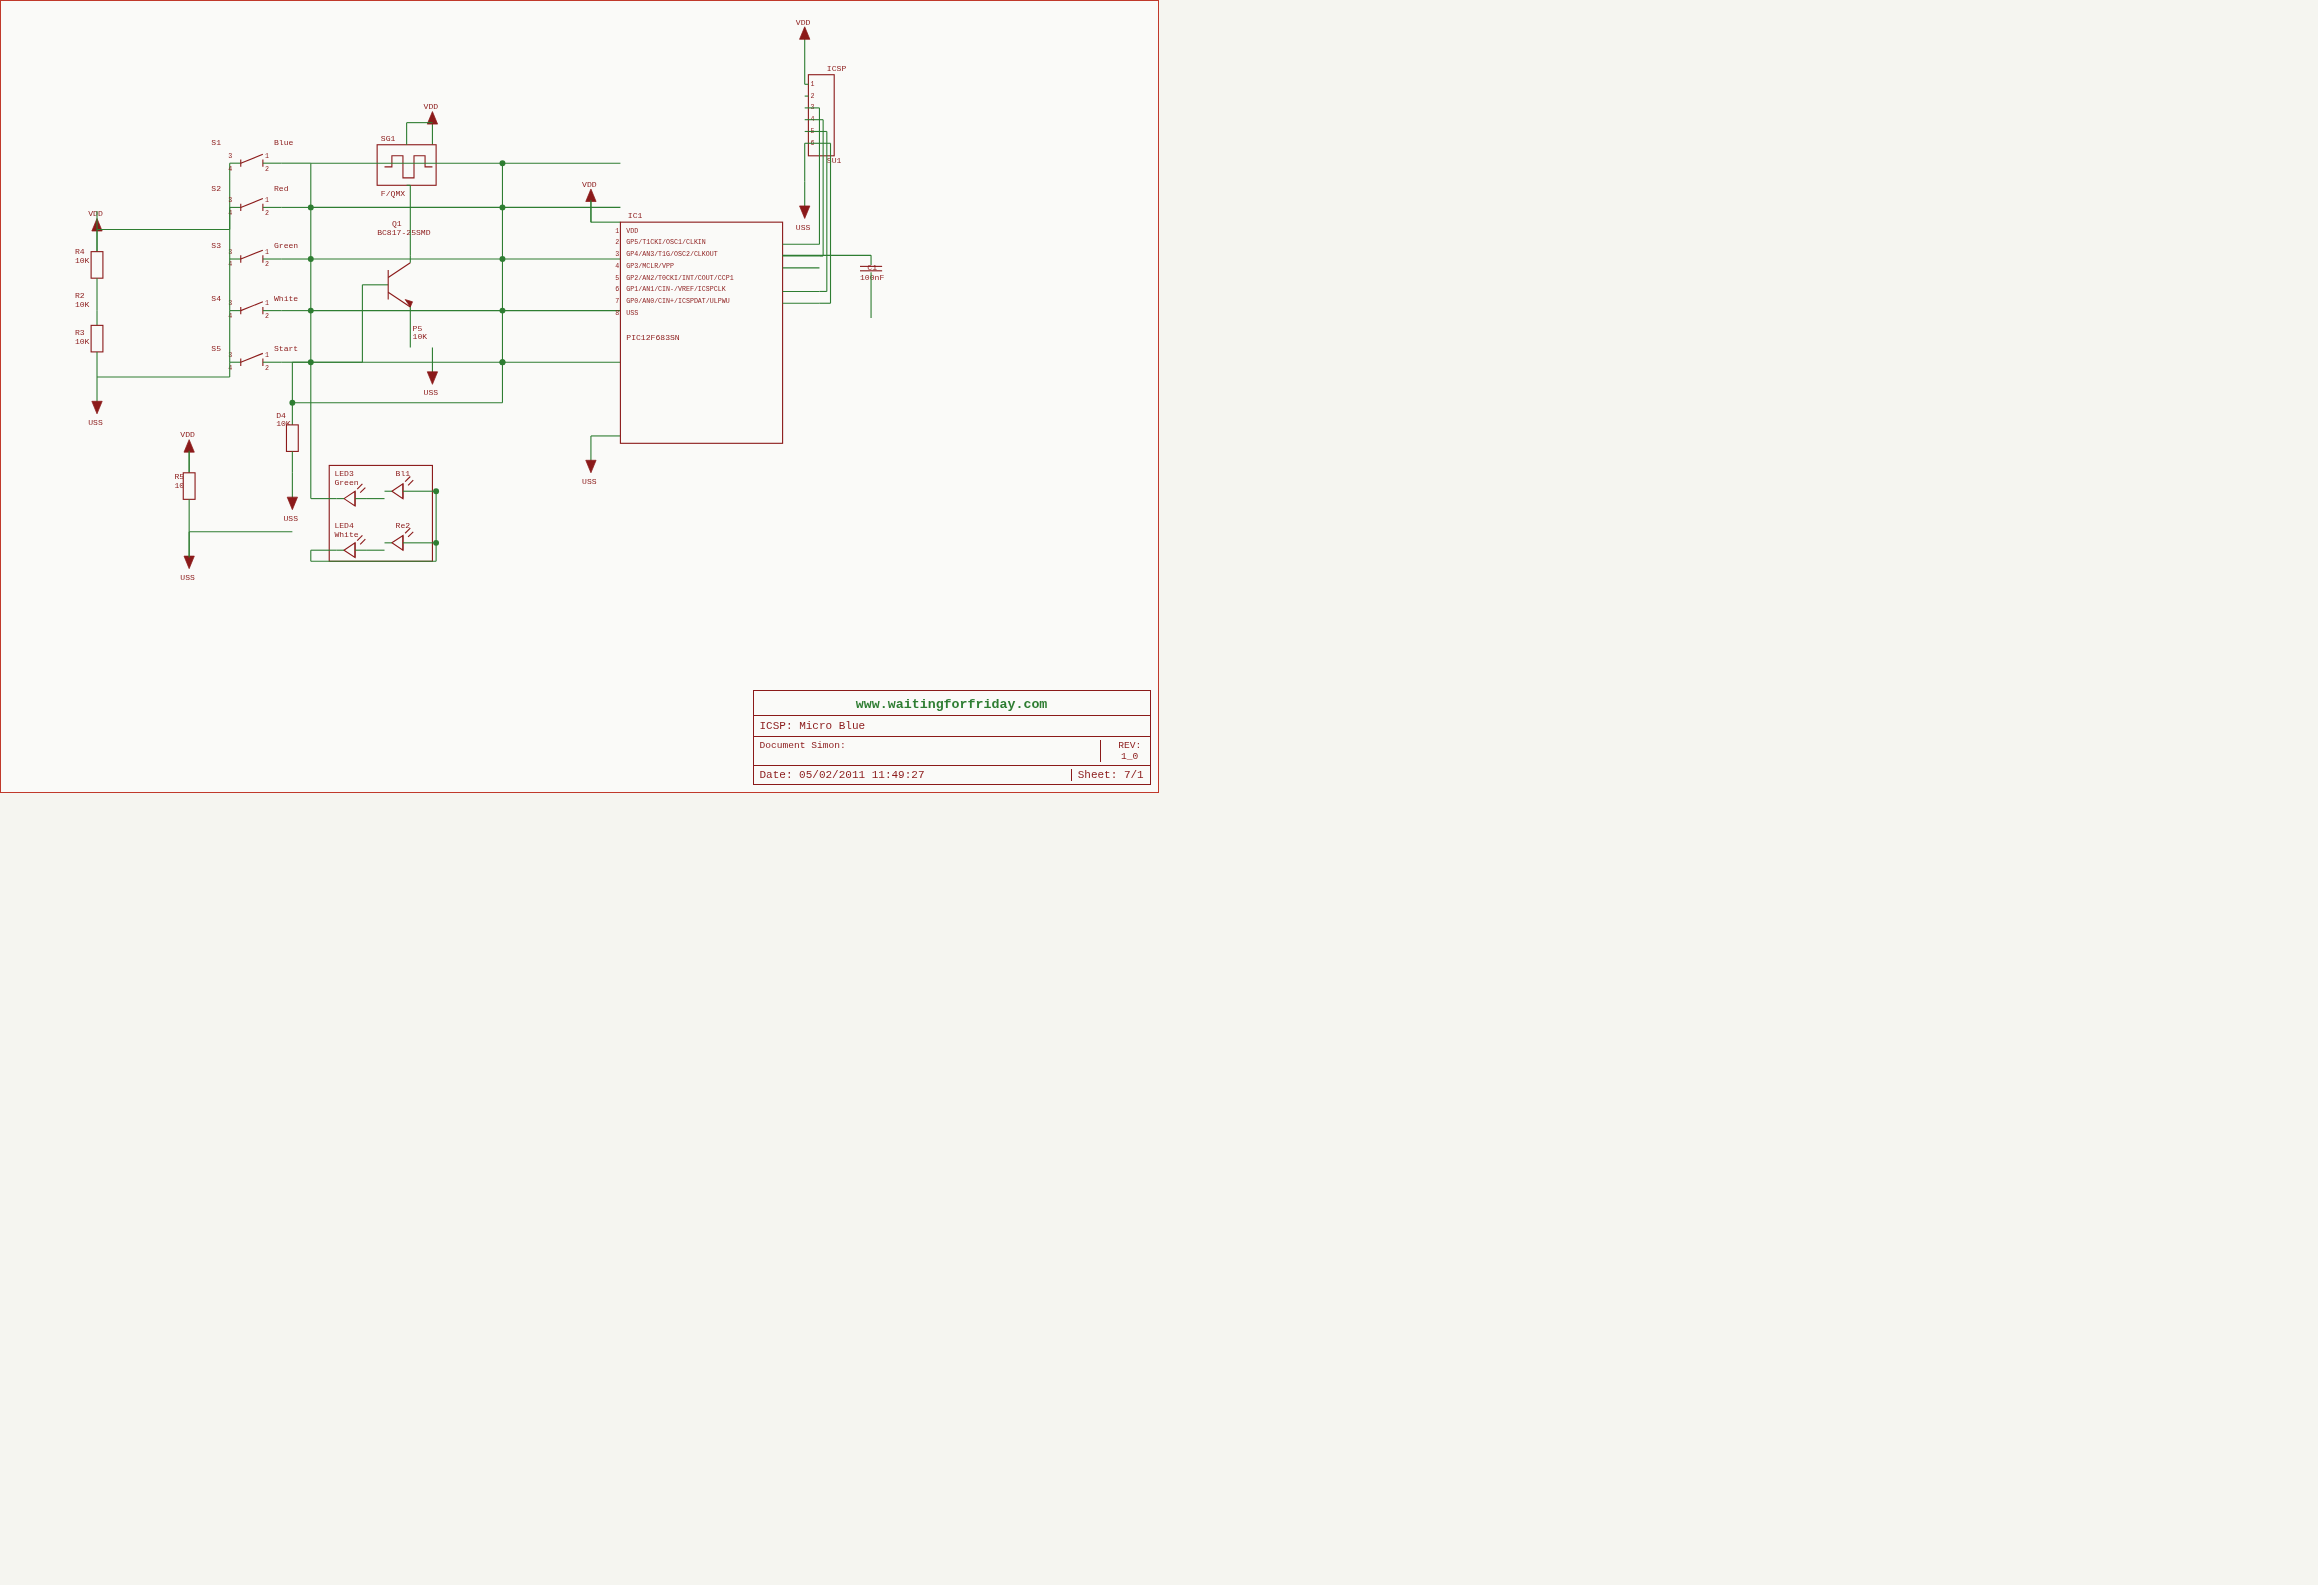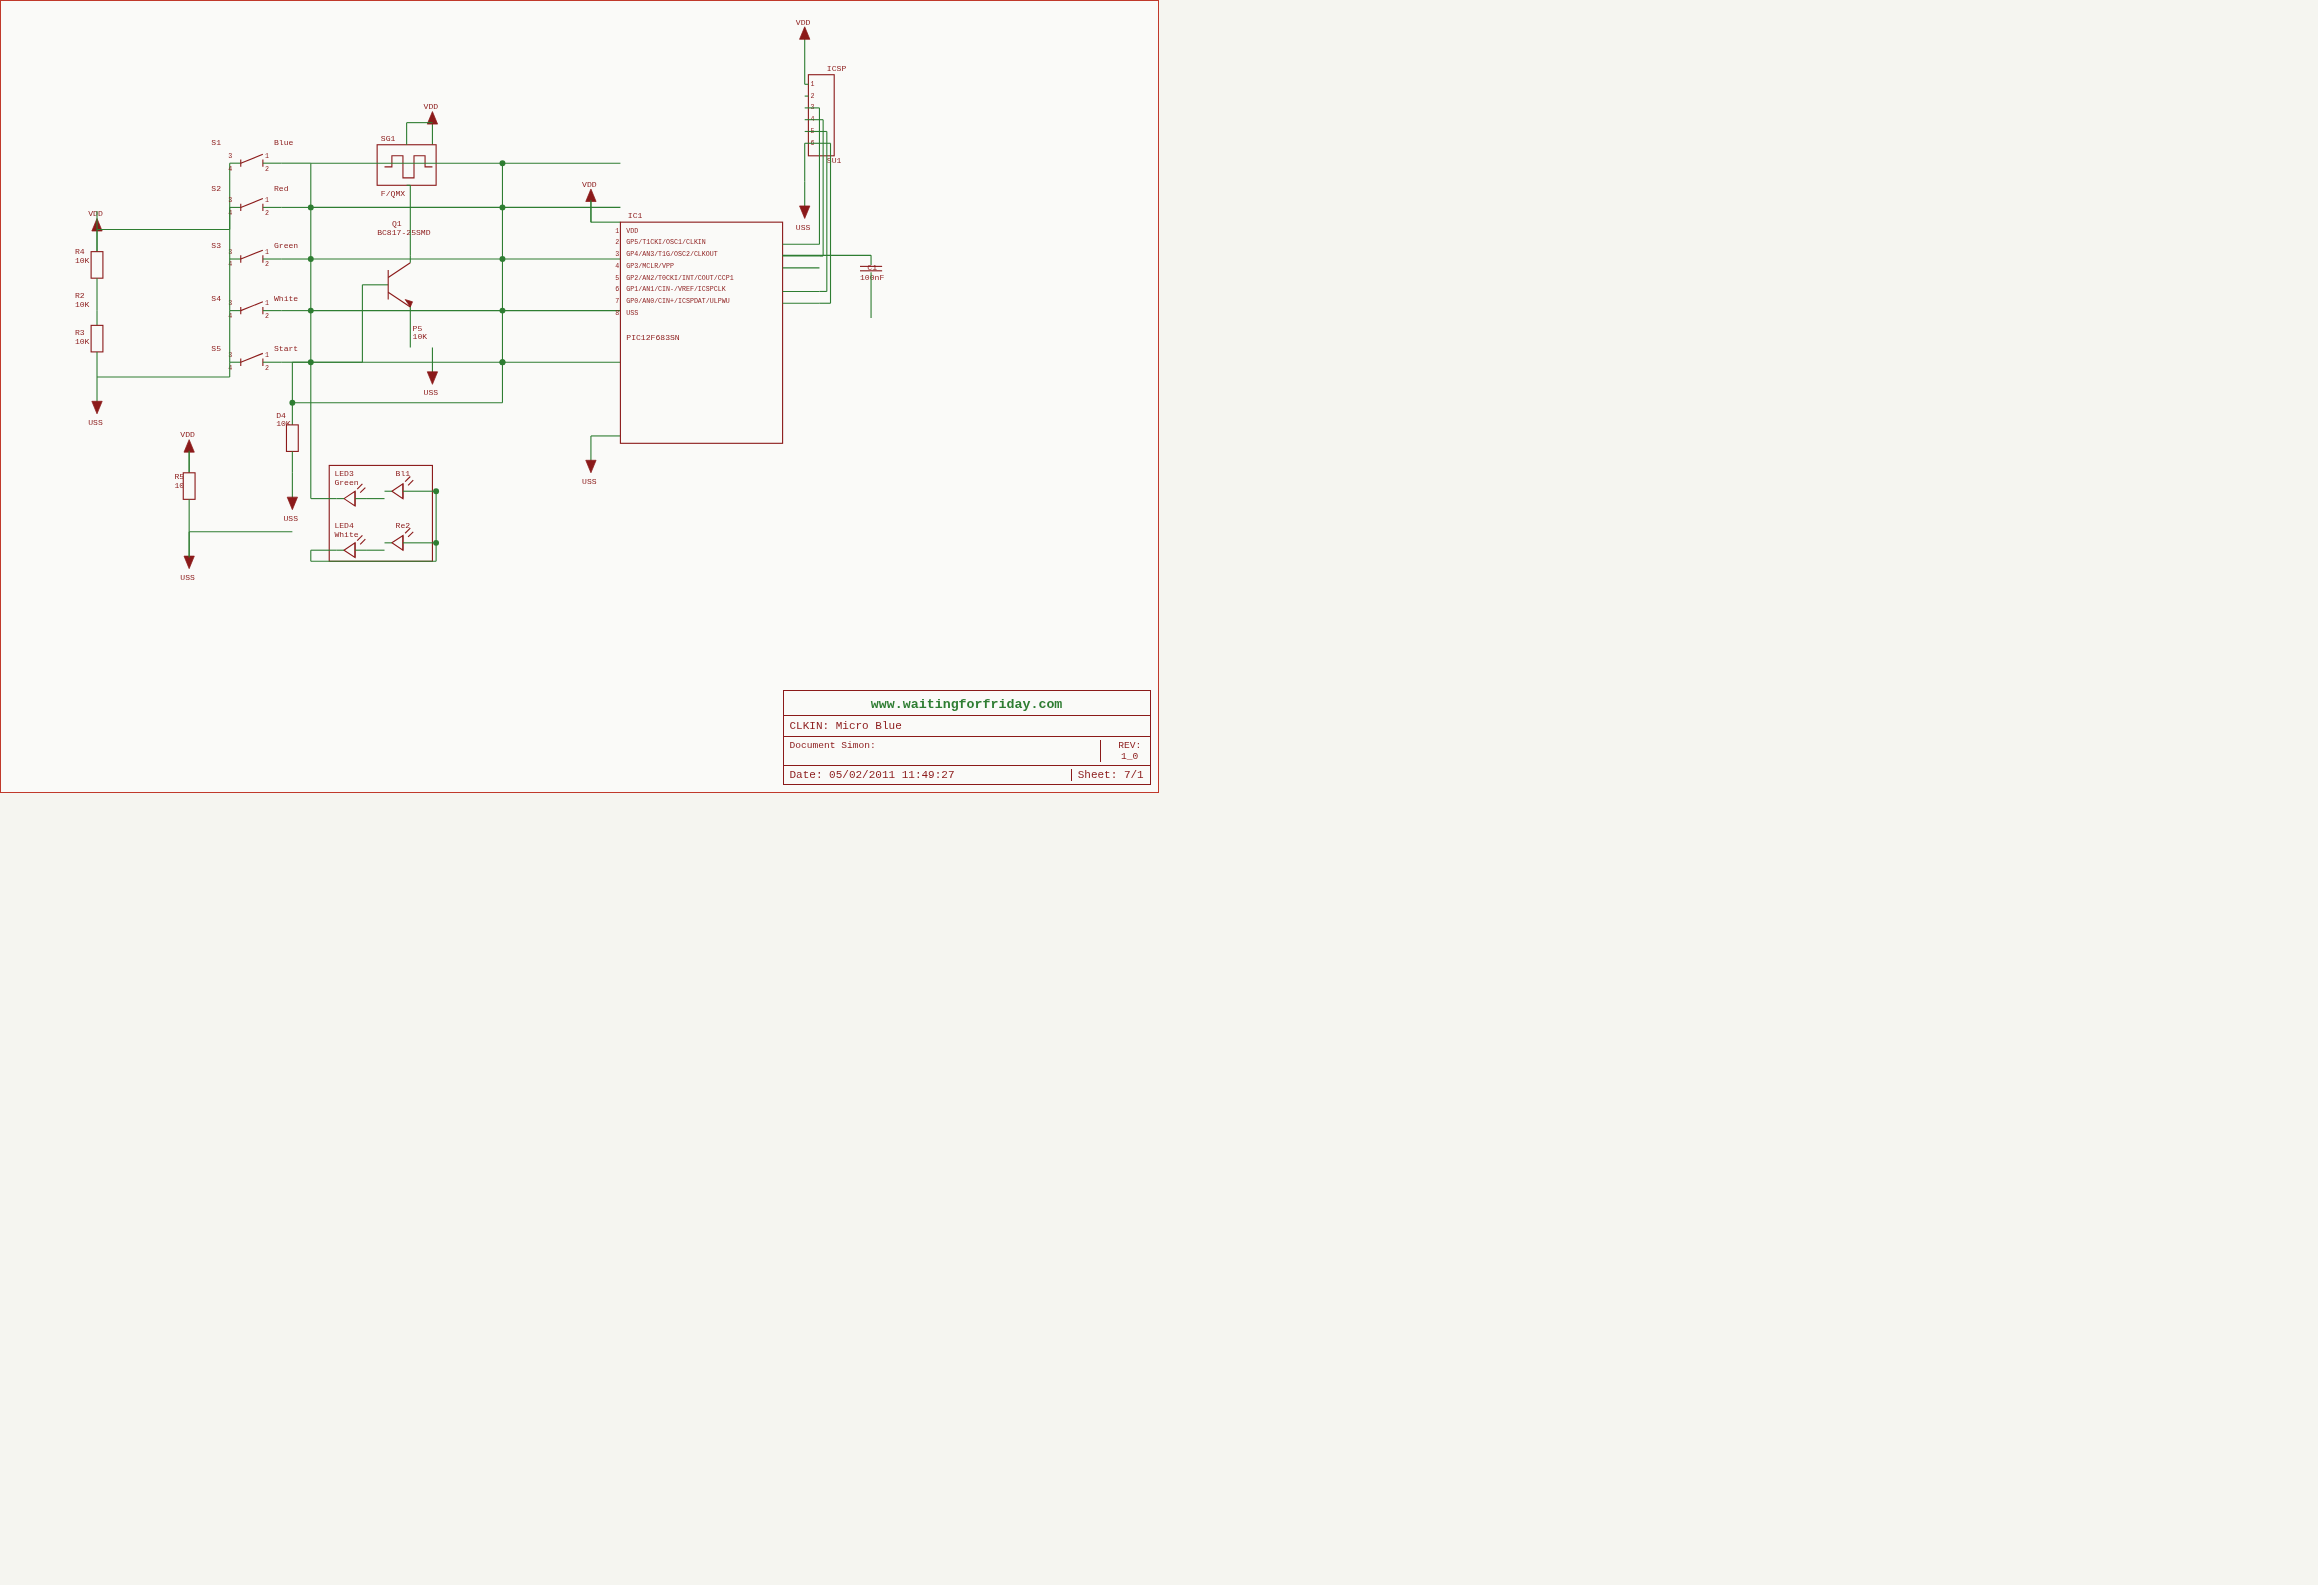--- a/index.html
+++ b/index.html
@@ -19,21 +19,21 @@
       overflow: hidden;
     }
     svg {
       width: 100%;
       height: 100%;
     }
     .title-block {
       position: absolute;
       bottom: 7.4px;
       right: 7.4px;
-      width: 368px;
+      width: 398px;
       border: 1.1px solid #8b1a1a;
       background: #fafaf8;
       font-family: 'Courier New', Courier, monospace;
     }
     .title-website {
       text-align: center;
       color: #2e7d32;
       font-size: 13.3px;
       padding: 5.9px 3px 3px;
       border-bottom: 0.7px solid #8b1a1a;
@@ -499,21 +499,21 @@
     <line class="wire" x1="490" y1="490" x2="490" y2="385"></line>
     <circle class="dot" cx="395" cy="545" r="4"></circle>
     <line class="wire" x1="395" y1="490" x2="395" y2="545"></line>
 
   </svg>
 
   
   <div class="title-block">
     <div class="title-website">www.waitingforfriday.com</div>
     <div class="title-name">
-      <span>CLKIN:</span>
+      <span>ICSP:</span>
       <span>Micro Blue</span>
     </div>
     <div class="title-docnum">
       <span>Document Simon:</span>
       <span class="title-docnum-rev">
         <span>REV:</span><br>
         <span>1_0</span>
       </span>
     </div>
     <div class="title-date">

